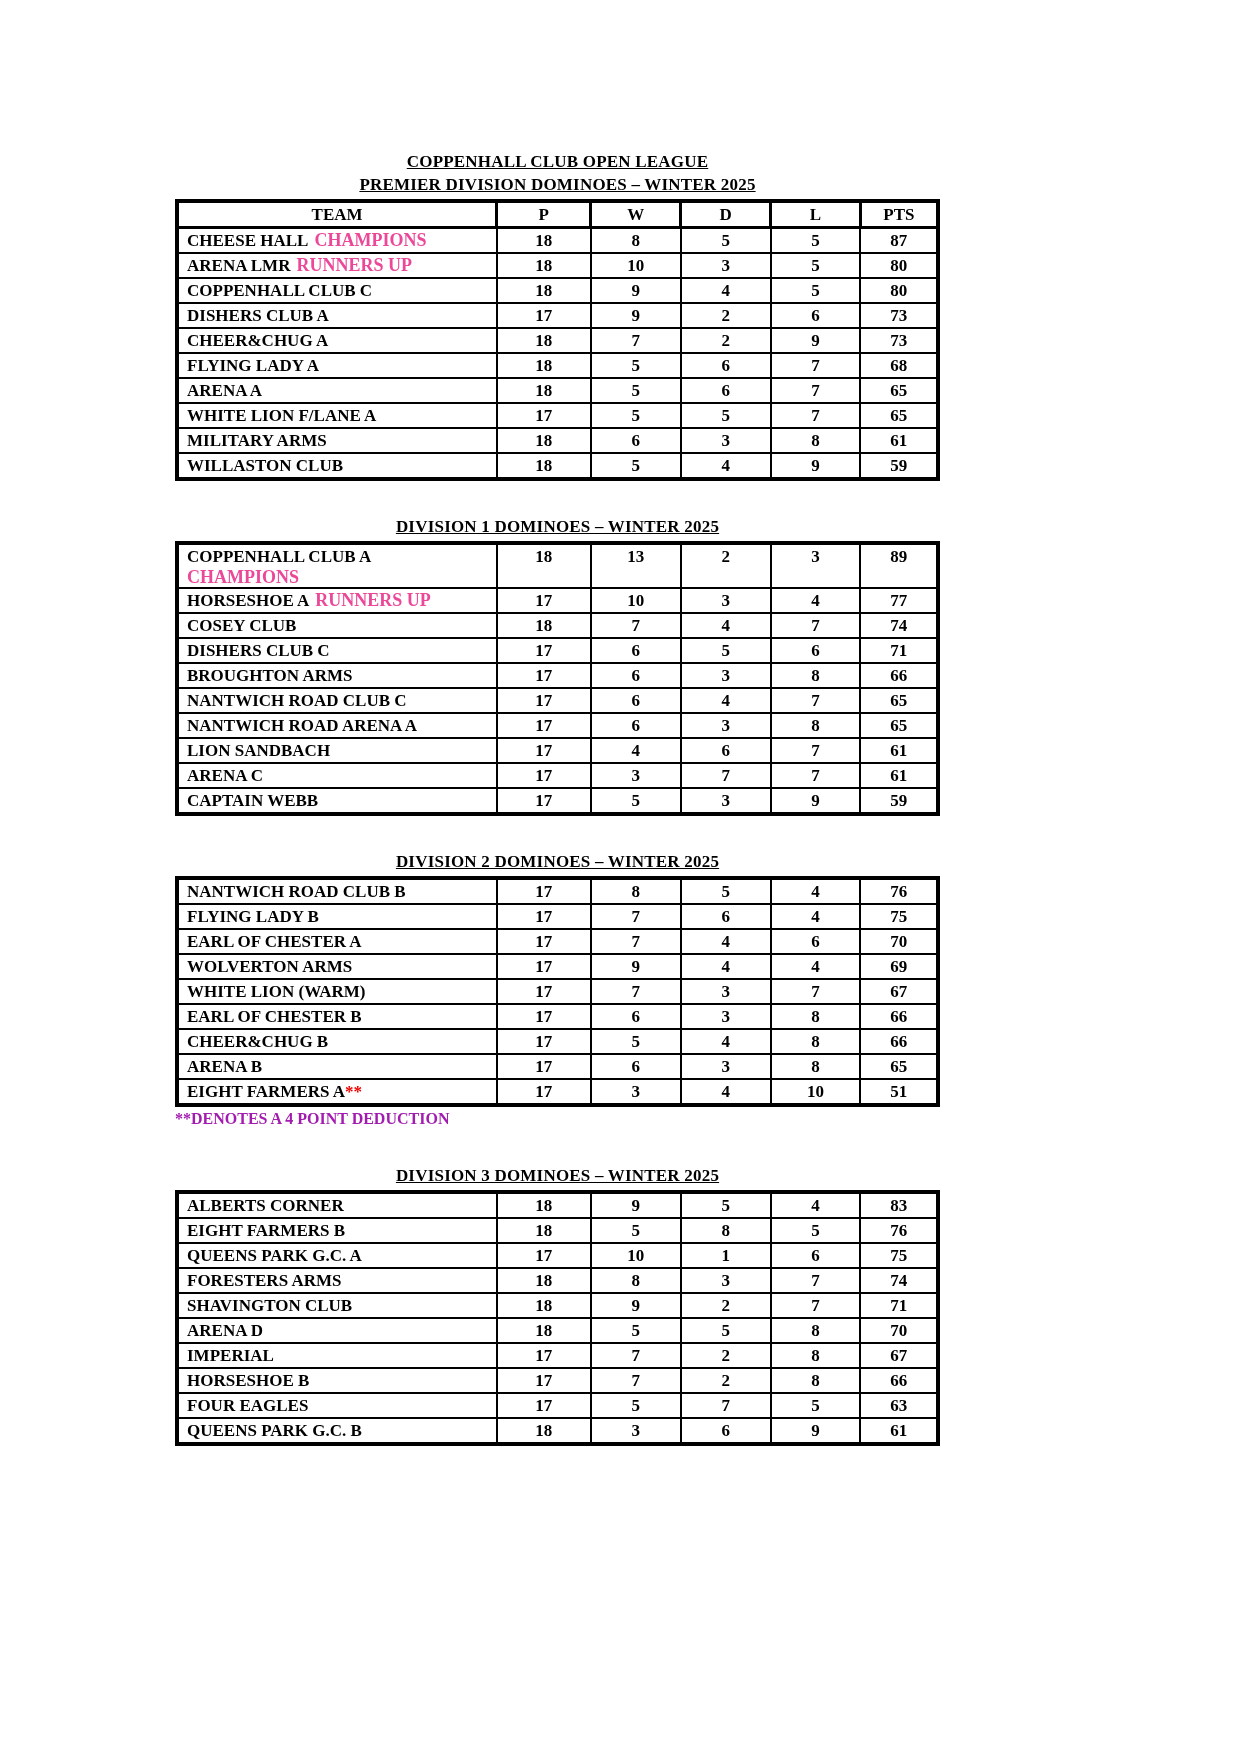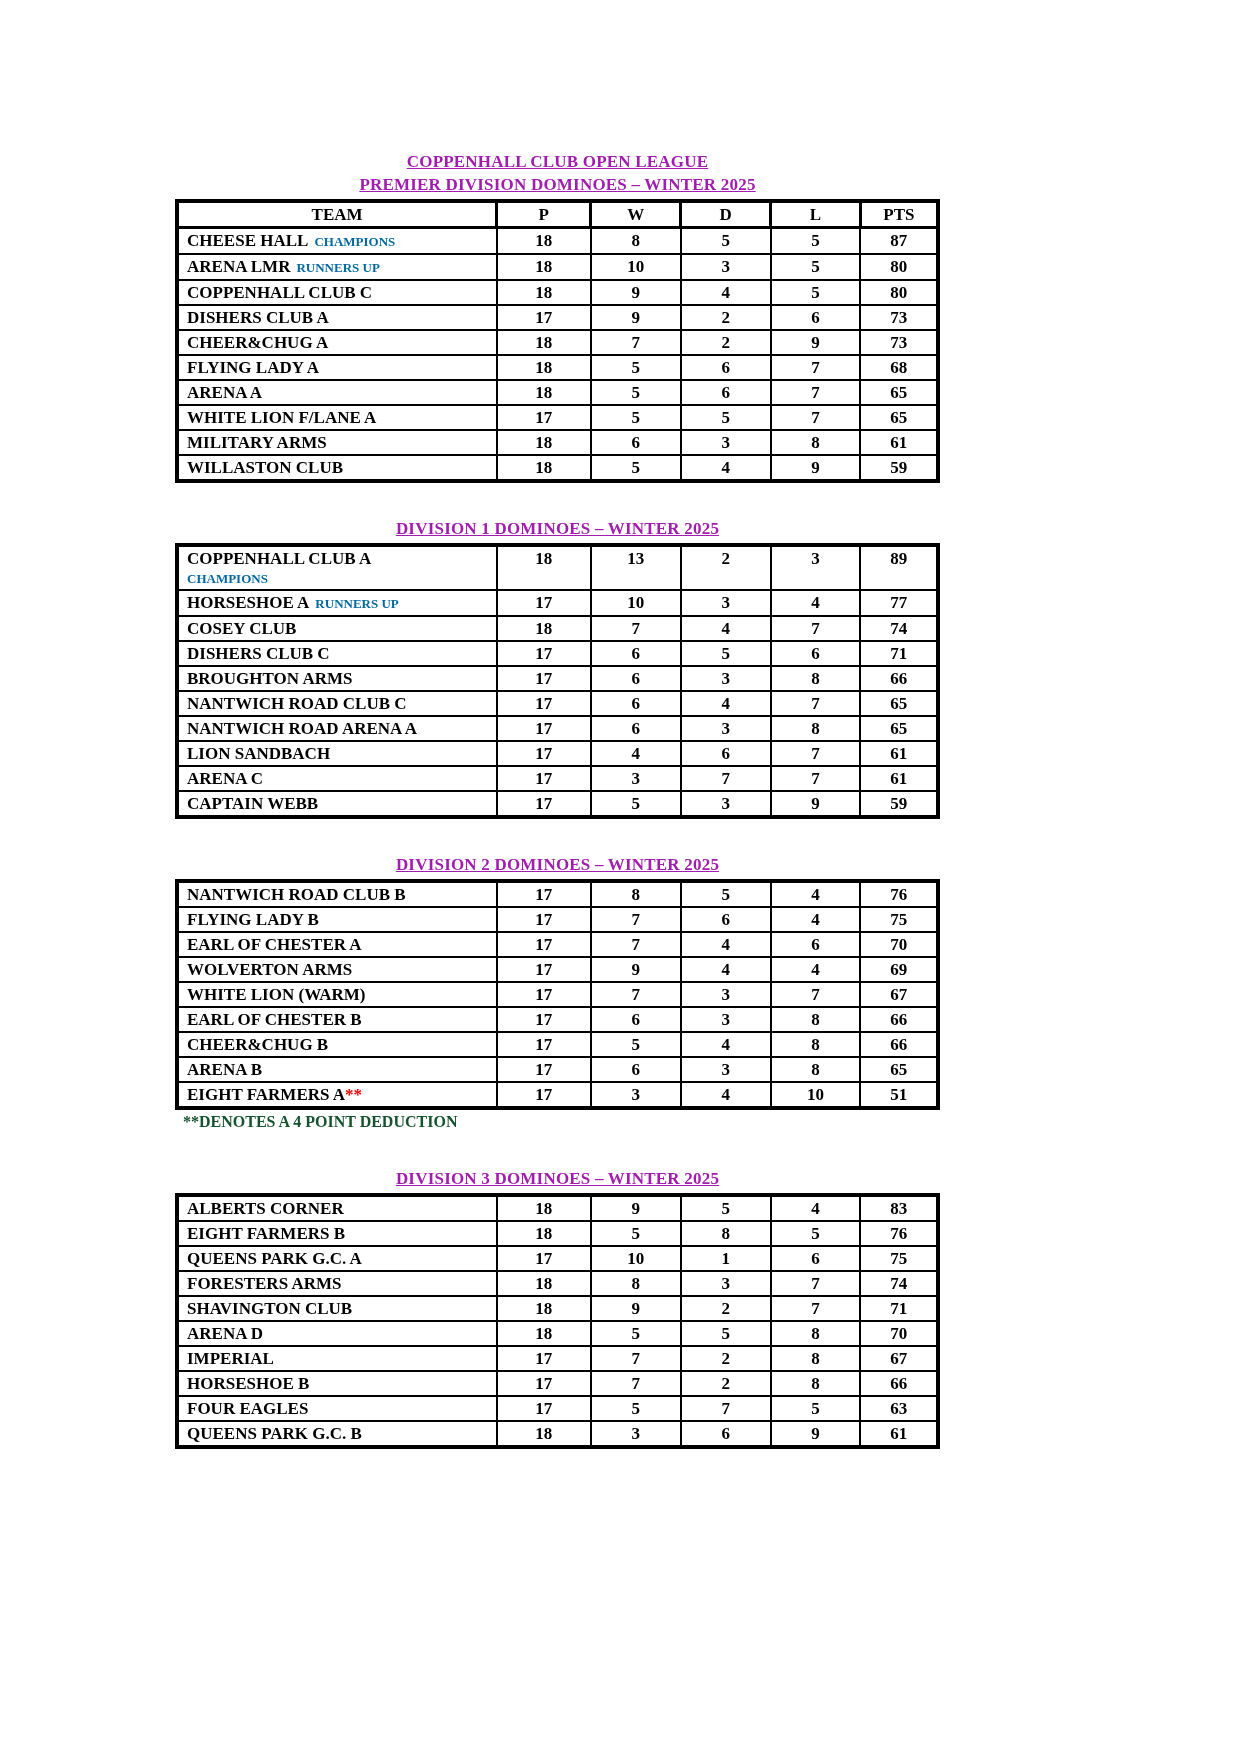--- a/index.html
+++ b/index.html
@@ -6,21 +6,21 @@
   body {
     width:1240px; height:1754px; position:relative; overflow:hidden;
     font-family:"Liberation Serif", "DejaVu Serif", serif;
     color:#000;
   }
   .page { position:absolute; inset:0; background:#fff; }
   .content { position:absolute; left:175px; top:150px; width:765px; }
 
   .doc-title, .division-title {
     text-align:center; font-weight:bold; font-size:17px; line-height:23px;
-    color:#a21caf; text-decoration:underline; letter-spacing:0.2px;
+    color:#000000; text-decoration:underline; letter-spacing:0.2px;
     white-space:nowrap;
   }
   .division-title { margin:34px 0 3px 0; }
   .division-title.first { margin:0 0 3px 0; }
 
   table.standings {
     width:100%; border-collapse:collapse; table-layout:fixed;
     border:4px solid #000;
     padding-left:48px;
   }
@@ -36,28 +36,28 @@
     padding:1px 2px; text-align:center; height:21px;
   }
   td {
     border:2px solid #000; font-weight:bold; font-size:17px;
     padding:1px 2px; height:21px; vertical-align:top; line-height:21px;
   }
   td.team-cell { text-align:left; padding-left:8px; }
   td.num { text-align:center; }
 
   .team-name { color:#000000; }
-  .tag { color:#0369a1; font-size:13px; font-weight:bold; }
+  .tag { color:#ec4899; font-size:18px; font-weight:bold; }
   .tag.inline { margin-left:6px; }
   .tag.block { display:block; line-height:18px; margin-top:1px; }
   .suffix { color:#EE0000; }
 
   .footnote {
-    color:#14532d; font-weight:bold; font-size:16px; line-height:22px;
-    margin:1px 0 0 8px; text-align:left;
+    color:#a21caf; font-weight:bold; font-size:16px; line-height:22px;
+    margin:1px 0 0 0; text-align:left;
   }
 </style>
 </head>
 <body>
 
 <div class="page">
   <div class="content">
     <div class="doc-title">COPPENHALL CLUB OPEN LEAGUE</div>
     <div id="divisions">
         <div class="division-title first">PREMIER DIVISION DOMINOES – WINTER 2025</div>

